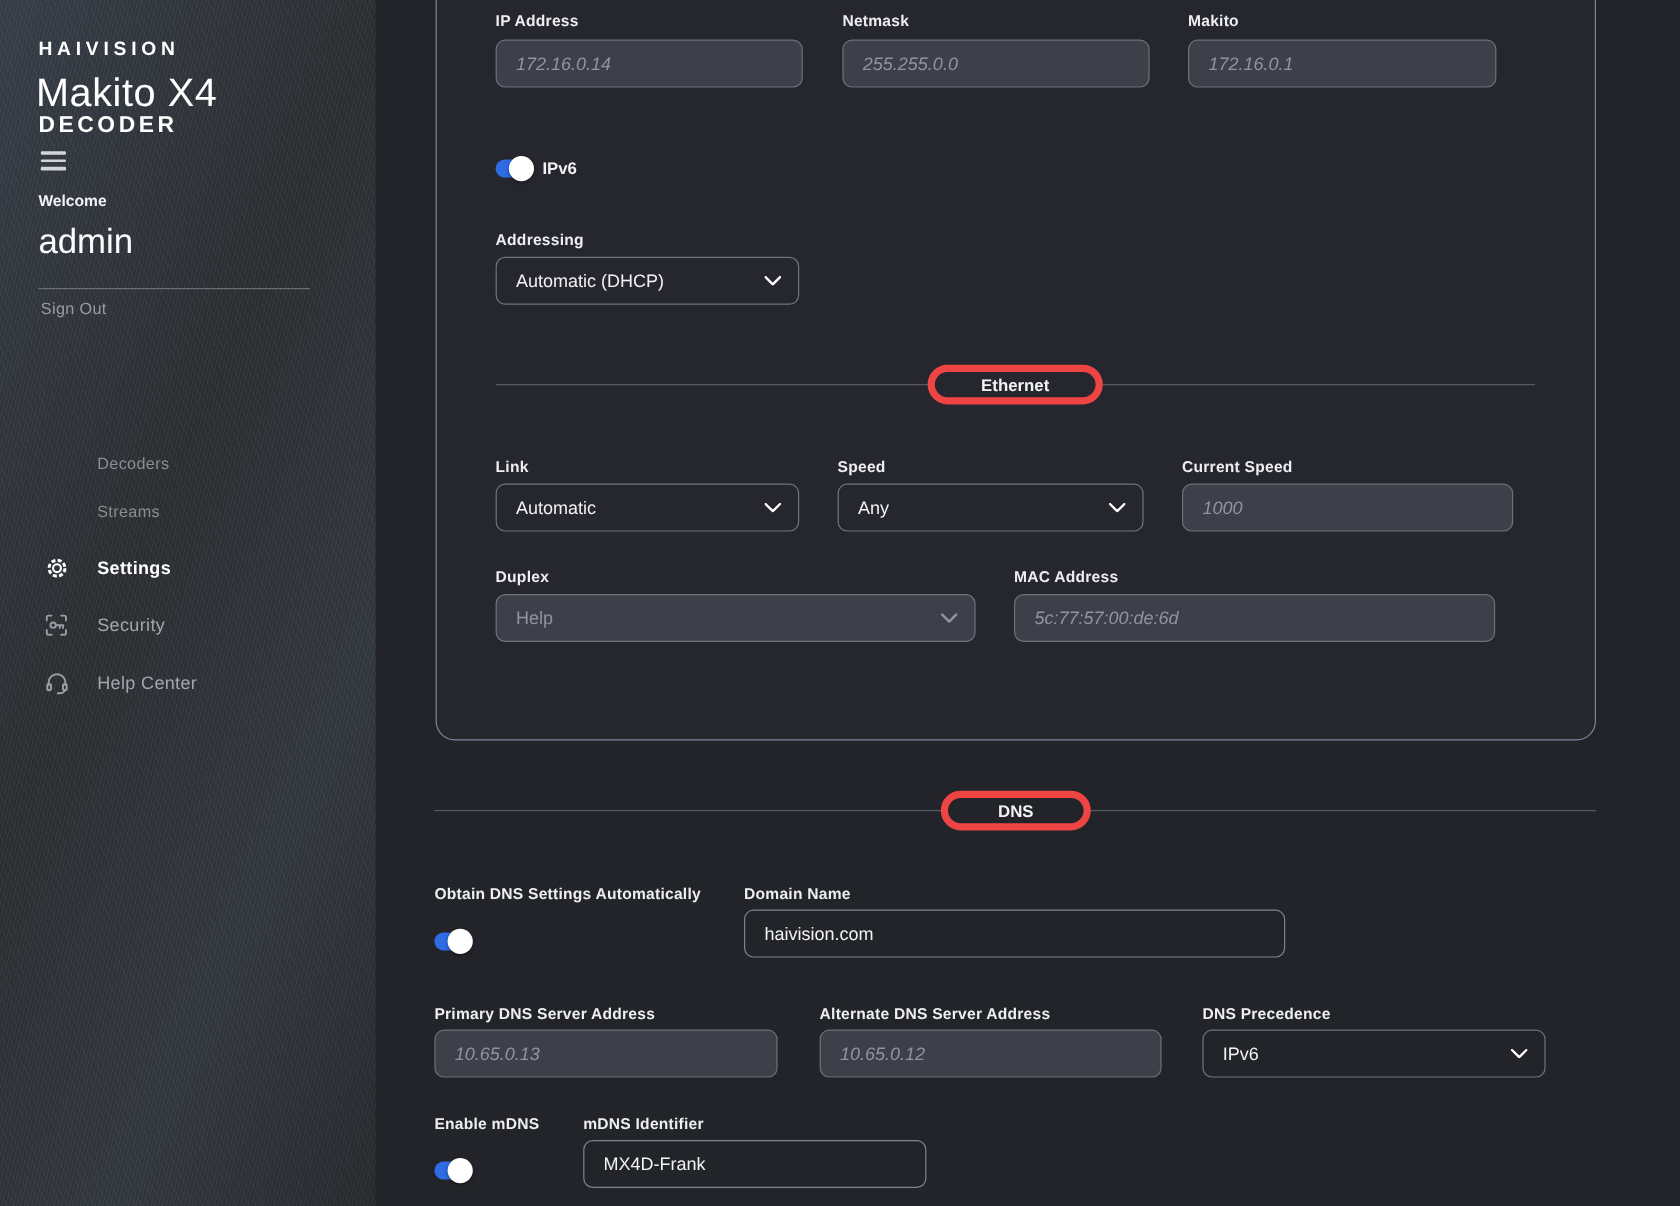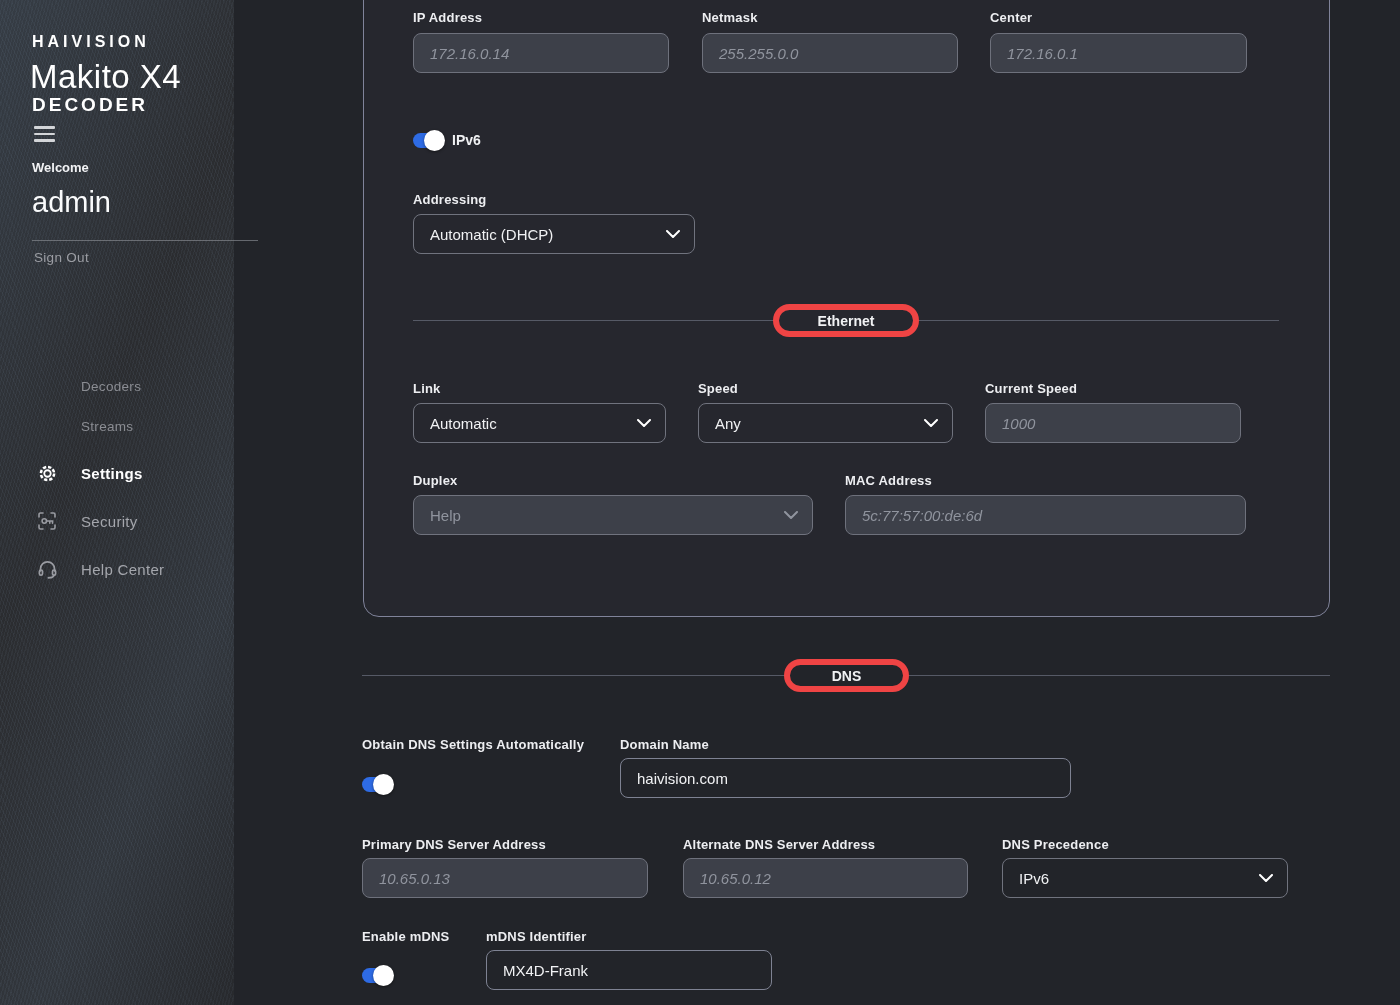--- a/index.html
+++ b/index.html
@@ -1,20 +1,20 @@
 <!DOCTYPE html>
 <html><head>
 <meta charset="utf-8">
 <style>
   html,body{margin:0;padding:0;background:#1b1c21;}
   #page{position:relative;width:1400px;height:1005px;background:#222429;overflow:hidden;
         font-family:"Liberation Sans",sans-serif;-webkit-font-smoothing:antialiased;}
 
   
-  #sidebar{position:absolute;left:0;top:0;width:234px;height:1005px;
+  #sidebar{position:absolute;left:0;top:0;width:313px;height:1005px;
     background:
       linear-gradient(115deg, rgba(98,128,158,.20) 0%, rgba(40,50,60,.06) 42%, rgba(98,128,158,.12) 72%, rgba(28,32,38,.25) 100%),
       repeating-linear-gradient(105deg, rgba(155,185,215,.065) 0 1px, transparent 1px 3px),
       repeating-linear-gradient(63deg, rgba(155,185,215,.045) 0 1px, transparent 1px 5px),
       #2b2c2f;}
   .logo{position:absolute;left:32px;top:33px;color:#fff;font-size:16px;font-weight:700;letter-spacing:4px;}
   .product{position:absolute;left:30px;top:58px;color:#fff;font-size:33px;font-weight:300;letter-spacing:.5px;}
   .product-sub{position:absolute;left:32px;top:94px;color:#fff;font-size:19px;font-weight:700;letter-spacing:3px;}
   .burger{position:absolute;left:34px;top:126px;width:21px;height:16px;cursor:pointer;}
   .burger span{display:block;height:2.5px;margin-bottom:4px;background:#d3d5d8;border-radius:1px;}
@@ -114,30 +114,30 @@
       <span class="nlabel">Help Center</span>
     </div>
   </div>
 
   <div id="card"></div>
 
   <div class="label" style="left:413px;top:10px;">IP Address</div>
   <input class="input" style="left: 413px; top: 33px; width: 256px;" readonly="" value="172.16.0.14">
   <div class="label" style="left:702px;top:10px;">Netmask</div>
   <input class="input" style="left: 702px; top: 33px; width: 256px;" readonly="" value="255.255.0.0">
-  <div class="label" style="left:990px;top:10px;">Center</div>
+  <div class="label" style="left:990px;top:10px;">Makito</div>
   <input class="input" style="left: 990px; top: 33px; width: 257px;" readonly="" value="172.16.0.1">
 
   <div class="toggle" style="left:413px;top:133px;" role="switch" aria-checked="on">
     <div class="knob"></div>
   </div>
   <div class="tlabel" style="left:452px;top:132px;">IPv6</div>
 
   <div class="label" style="left:413px;top:192px;">Addressing</div>
-  <div class="select" style="left:413px;top:214px;width:282px;">
+  <div class="select" style="left:413px;top:214px;width:253px;">
     <span>Automatic (DHCP)</span>
     <svg width="14" height="8" viewBox="0 0 14 8" fill="none">
         <path d="M1 1 L7 7 L13 1" stroke="#ffffff" stroke-width="2" stroke-linecap="round" stroke-linejoin="round"></path>
       </svg>
   </div>
 
   <div class="divider" style="left:413px;top:320px;width:866px;"></div>
   <div class="pill on-card" style="left:773px;top:304px;width:146px;">
       <span>Ethernet</span>
     </div>
@@ -150,21 +150,21 @@
       </svg>
   </div>
   <div class="label" style="left:698px;top:381px;">Speed</div>
   <div class="select" style="left:698px;top:403px;width:255px;">
     <span>Any</span>
     <svg width="14" height="8" viewBox="0 0 14 8" fill="none">
         <path d="M1 1 L7 7 L13 1" stroke="#ffffff" stroke-width="2" stroke-linecap="round" stroke-linejoin="round"></path>
       </svg>
   </div>
   <div class="label" style="left:985px;top:381px;">Current Speed</div>
-  <input class="input" style="left: 985px; top: 403px; width: 256px;" readonly="" value="1000">
+  <input class="input" style="left: 985px; top: 403px; width: 276px;" readonly="" value="1000">
 
   <div class="label" style="left:413px;top:473px;">Duplex</div>
   <div class="select disabled" style="left:413px;top:495px;width:400px;">
     <span>Help</span>
     <svg width="14" height="8" viewBox="0 0 14 8" fill="none">
         <path d="M1 1 L7 7 L13 1" stroke="#90949e" stroke-width="2" stroke-linecap="round" stroke-linejoin="round"></path>
       </svg>
   </div>
   <div class="label" style="left:845px;top:473px;">MAC Address</div>
   <input class="input" style="left: 845px; top: 495px; width: 401px;" readonly="" value="5c:77:57:00:de:6d">

